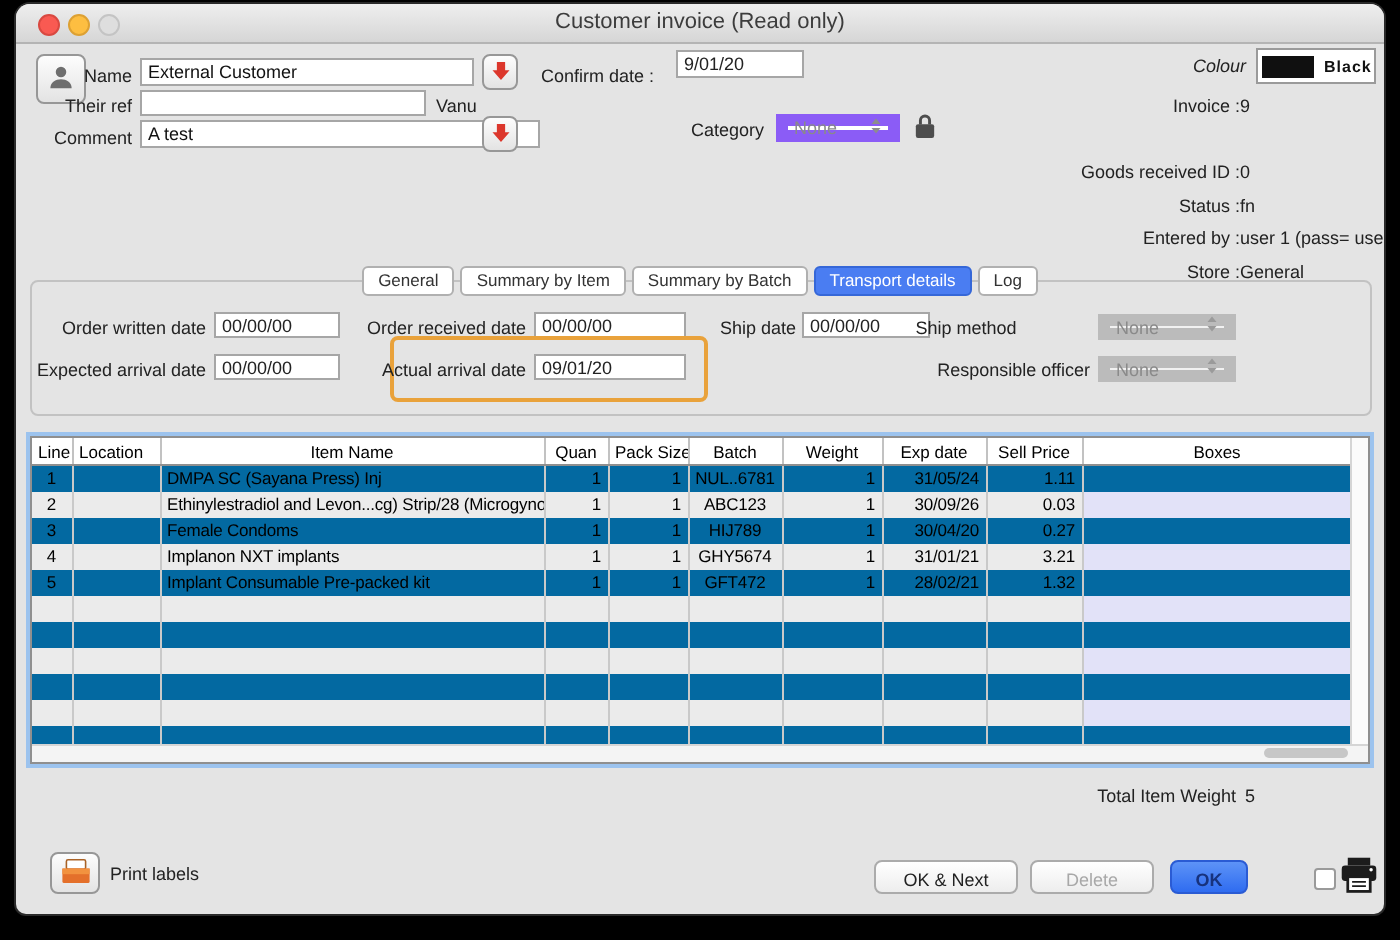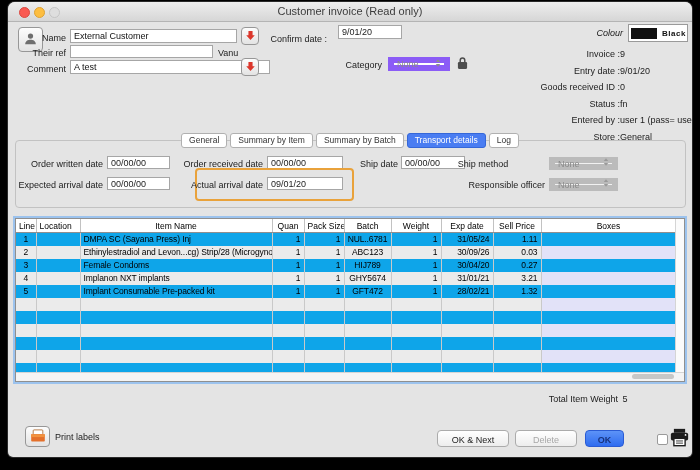--- a/index.html
+++ b/index.html
@@ -45,21 +45,21 @@
        padding:2px 7px;line-height:9px;}
   .tab.active{background:#4a7df2;border-color:#3567d8;color:#fff;}
   .tabpanel{position:absolute;left:7px;top:138px;width:669px;height:66px;border:1px solid #c2c2c2;
             border-radius:4px;}
 
   .orange-ring{position:absolute;left:187px;top:166px;width:155px;height:29px;border:2px solid #e9a23b;
                border-radius:4px;z-index:1;}
 
   
   .tablewrap{position:absolute;left:5px;top:214px;width:674px;height:168px;border:2px solid #9cc3ee;
-             background:#0ea5e9;box-sizing:border-box;}
+             background:#0369a1;box-sizing:border-box;}
   .tableinner{position:absolute;inset:0;border:1px solid #8f8f8f;overflow:hidden;}
   table.grid{border-collapse:collapse;table-layout:fixed;width:660px;font-size:8.5px;color:#000;}
   table.grid th{font-weight:normal;font-size:8.5px;color:#000;background:#fff;
                 border-bottom:1px solid #8f8f8f;border-right:1px solid #c2c2c2;height:13px;
                 padding:0 3px;overflow:hidden;white-space:nowrap;}
   table.grid td{height:13px;line-height:13px;border-right:1px solid #c9c9c9;padding:0 3px;
                 overflow:hidden;white-space:nowrap;letter-spacing:-0.1px;}
   tr.alt td{background:#ebebeb;}
   tr.alt td.col9{background:#e2e2f8;}
   td.col0,th.h0{text-align:center;}
@@ -153,21 +153,20 @@
       </svg>
   </span>
 
   <span class="lbl" style="left:560px;width:55px;top:26px;font-style:italic;">Colour</span>
   <div class="colour-field">
     <span class="swatch" style="background: rgb(16, 16, 16);"></span>
     <span class="colour-name">Black</span>
   </div>
 
   <div class="info-row" style="top:41px;"><span class="ilbl">Invoice</span><span class="ival">9</span></div>
-  <div class="info-row" style="top:58px;"><span class="ilbl">Entry date</span><span class="ival">9/01/20</span></div>
   <div class="info-row" style="top:74px;"><span class="ilbl">Goods received ID</span><span class="ival">0</span></div>
   <div class="info-row" style="top:91px;"><span class="ilbl">Status</span><span class="ival">fn</span></div>
   <div class="info-row" style="top:107px;"><span class="ilbl">Entered by</span><span class="ival">user 1 (pass= user1)</span></div>
   <div class="info-row" style="top:124px;"><span class="ilbl">Store</span><span class="ival">General</span></div>
 
   <div class="tabpanel"></div>
   <div class="tabs">
     <span class="tab">General</span>
     <span class="tab">Summary by Item</span>
     <span class="tab">Summary by Batch</span>

